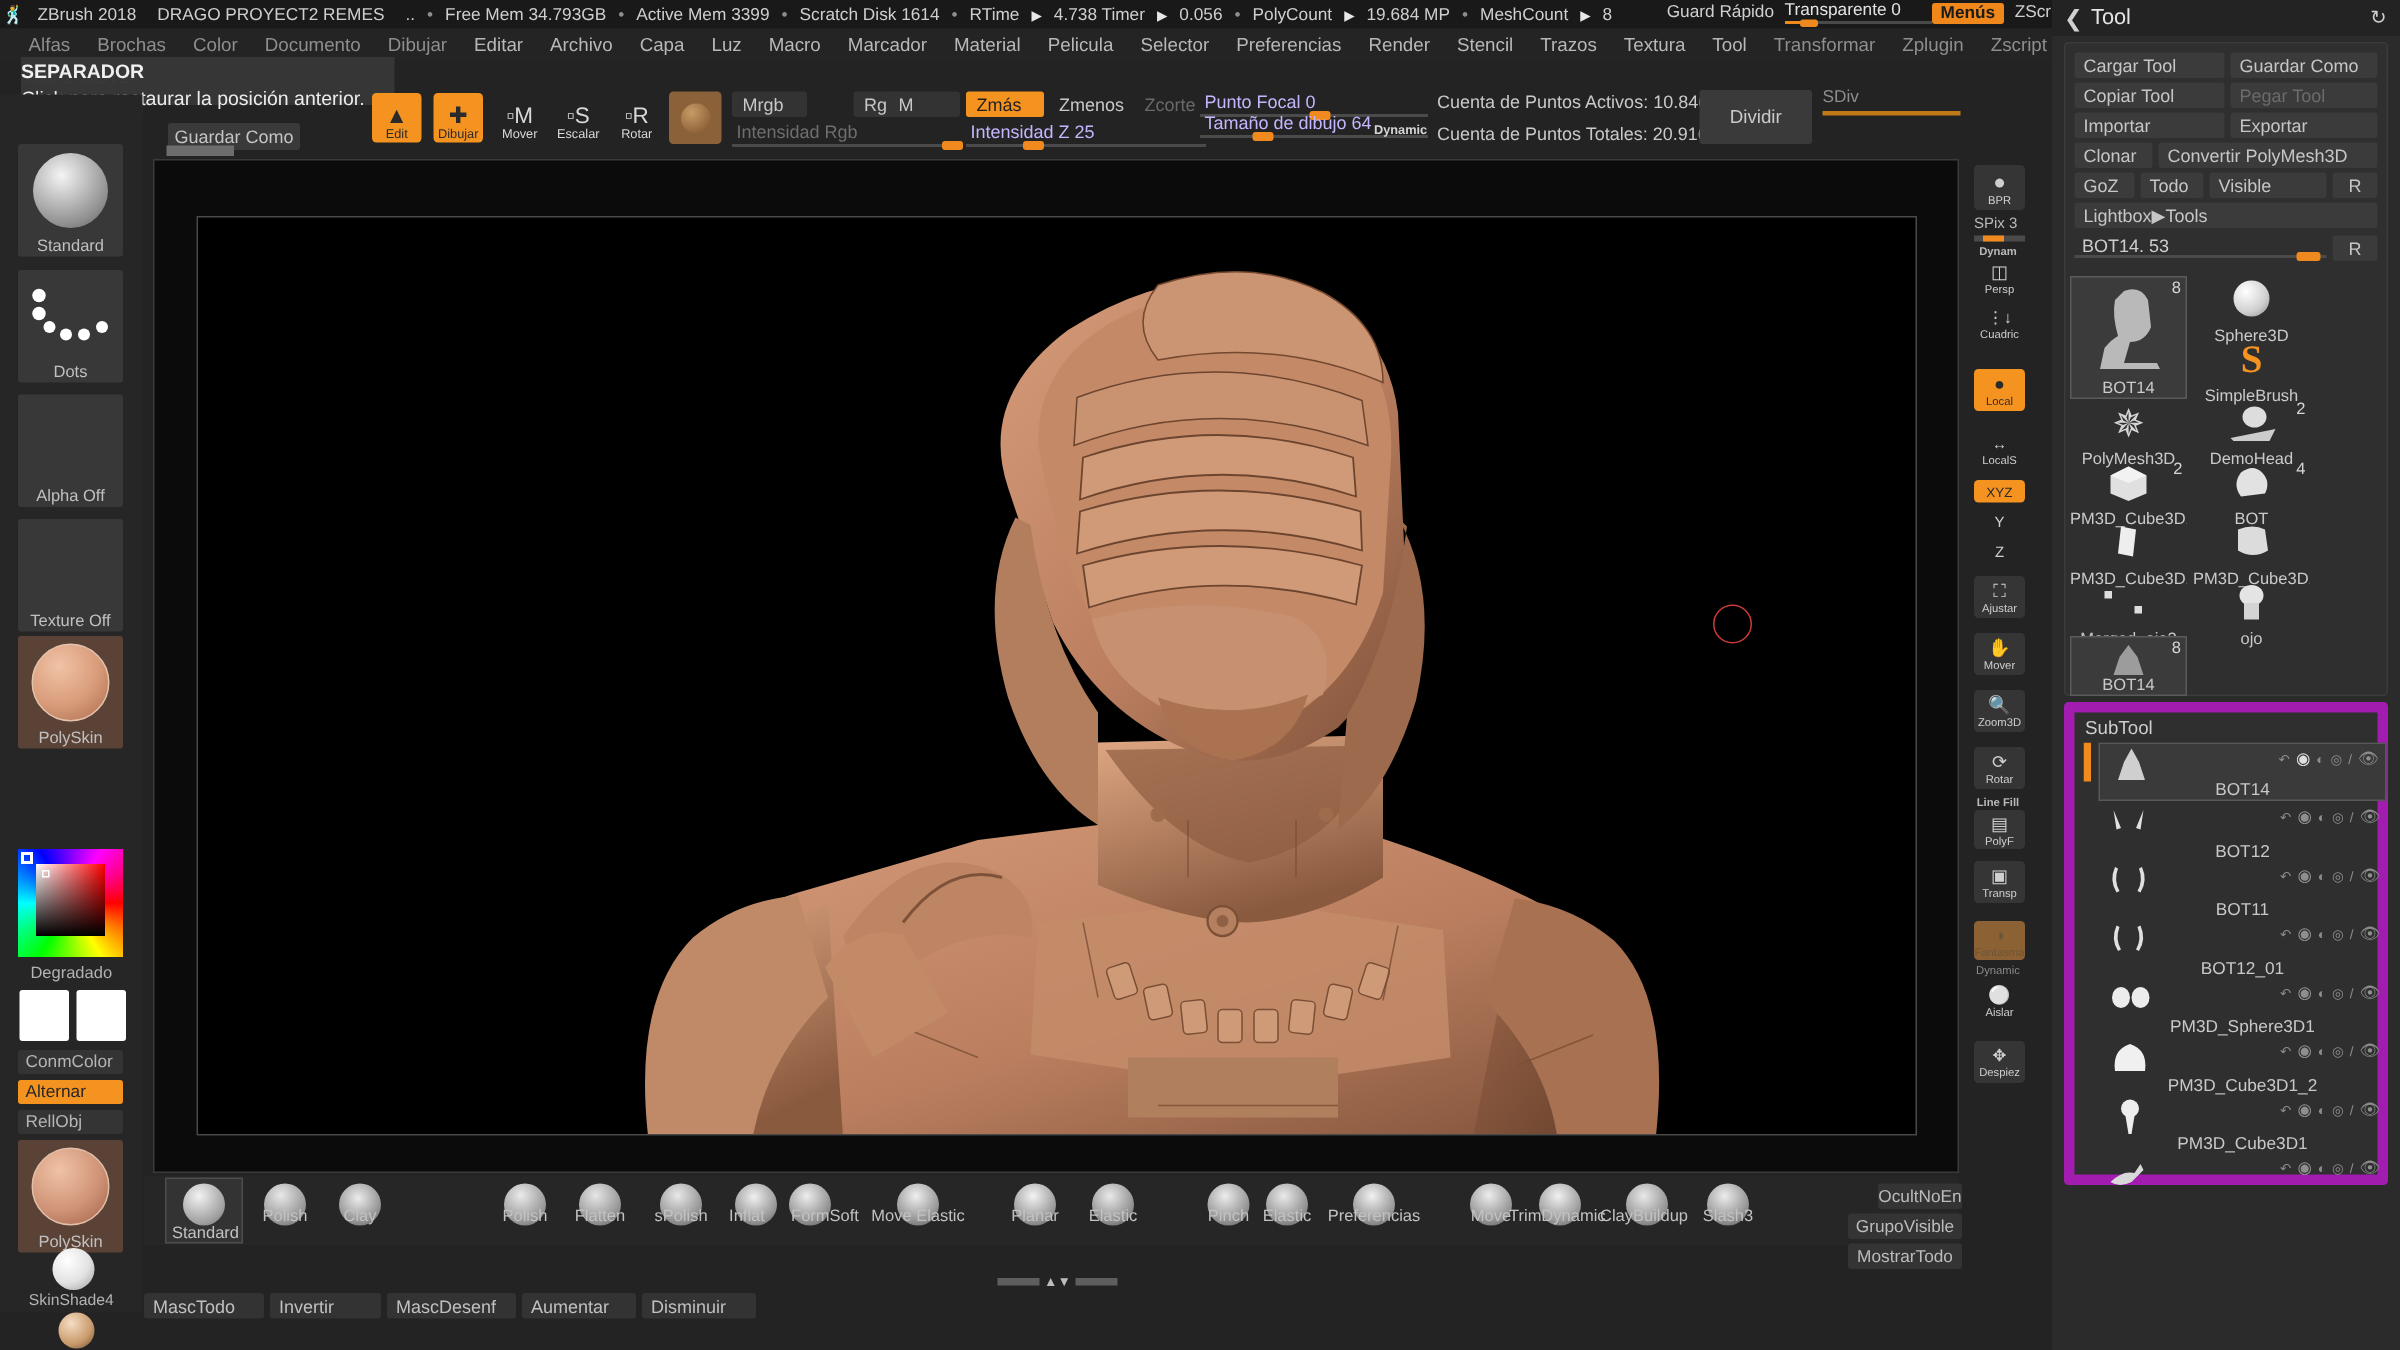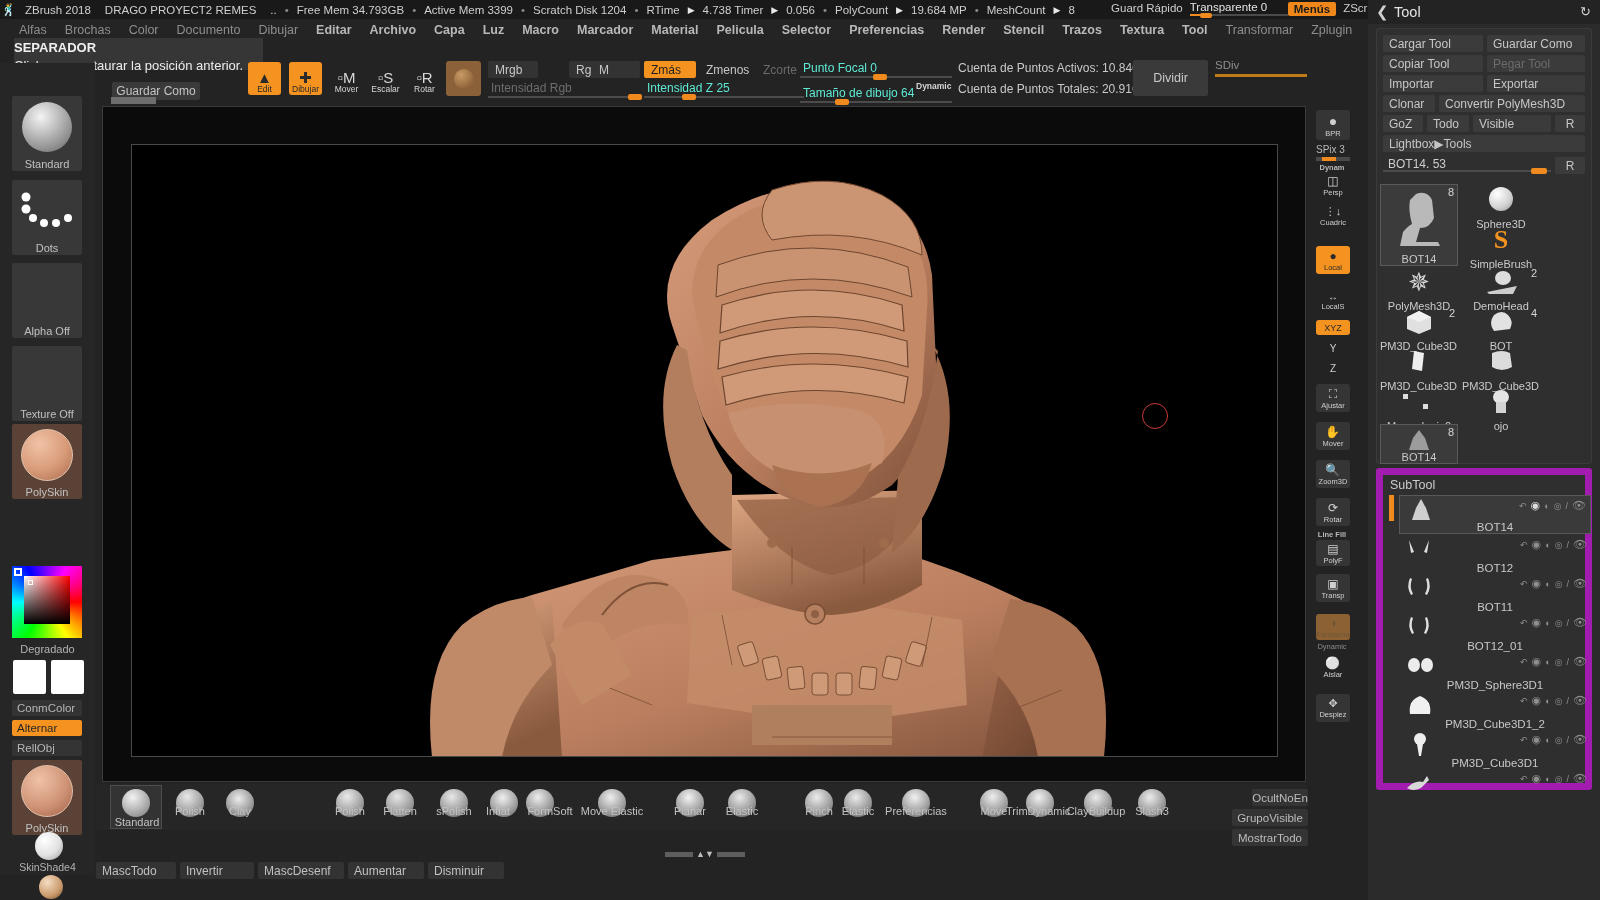--- a/index.html
+++ b/index.html
@@ -21,21 +21,21 @@
   .slider-mini .trk { position:absolute; left:0; bottom:1px; width:98px; height:2px; background:#4a4a4a;}
   .slider-mini .fil { position:absolute; left:0; bottom:1px; height:2px; background:#f08a1e;}
   .slider-mini .knb { position:absolute; bottom:-1px; width:12px; height:5px; border-radius:2px; background:#f08a1e;}
   .menus-btn { background:#f0871a; color:#1b1b1b; padding:1px 6px; font-size:11.5px; border-radius:2px; font-weight:bold;}
   .winicons { display:flex; align-items:center; gap:9px; padding-left:10px; color:#cfcfcf; font-size:12px;}
 
   
   .menurow { position:absolute; left:0; top:19px; width:1600px; height:22px;
      background:#242424; display:flex; align-items:center; font-size:12.5px; padding-left:10px;}
   .menurow .mi { padding:0 9px; color:#8e8e8e; }
-  .menurow .mi.bright { color:#b8b8b8;font-weight:bold; }
+  .menurow .mi.bright { color:#b8b8b8; }
 
   
   .row2 { position:absolute; left:0; top:41px; width:1600px; height:22px; }
   .ghost { position:absolute; font-size:12px; color:#5c5c5c; }
 
   .lightbox-btn { position:absolute; left:10px; top:63px; width:85px; height:17px;
       background:#333; border-radius:2px; }
   .guardar-como { position:absolute; left:112px; top:82px; width:88px; height:18px;
       background:#3a3a3a; border-radius:2px; font-size:12px; color:#c4c4c4;
       display:flex; align-items:center; justify-content:center;}
@@ -55,21 +55,21 @@
   .sq-glyph { font-size:15px; line-height:13px; }
   .mat-sphere { position:absolute; width:35px; height:35px; border-radius:3px;
     background:#8a6139; display:flex; align-items:center; justify-content:center; }
   .mat-sphere i { width:20px; height:20px; border-radius:50%;
     background:radial-gradient(circle at 35% 30%, #c89a66, #7a5028); display:block; }
   .tgl { position:absolute; height:17px; background:#333; border-radius:2px;
      font-size:12px; color:#c8c8c8; display:flex; align-items:center; padding-left:7px;}
   .tgl.on { background:#f59320; color:#1f1f1f; }
   .tgl.off { color:#6a6a6a; background:#2c2c2c; }
   .tsl { position:absolute; height:17px; }
-  .tsl .lab { position:absolute; left:3px; top:0px; font-size:12px; color:#5eead4; white-space:nowrap; }
+  .tsl .lab { position:absolute; left:3px; top:0px; font-size:12px; color:#c4b5fd; white-space:nowrap; }
   .tsl .lab.dim { color:#6e6e6e; }
   .tsl .trk { position:absolute; left:0; bottom:0px; height:2px; background:#4b4b4b; width:100%;}
   .tsl .knb { position:absolute; bottom:-2px; width:14px; height:6px; border-radius:2px; background:#f08a1e;}
   .statline { position:absolute; font-size:12px; color:#c9c9c9; white-space:nowrap;}
   .dividir { position:absolute; left:1133px; top:60px; width:75px; height:36px; background:#3a3a3a;
      border-radius:2px; display:flex; align-items:center; justify-content:center; font-size:12.5px; color:#c9c9c9;}
   .sdiv { position:absolute; left:1215px; top:60px; width:92px; height:18px;}
   .dyn-label { position:absolute; font-size:8.5px; font-weight:bold; color:#d6d6d6;}
 
   
@@ -178,21 +178,21 @@
   <div class="titlebar">
     <div class="tb-logo">🕺</div>
     <div class="tb-item">ZBrush 2018</div>
     <div class="tb-item">DRAGO PROYECT2 REMES</div>
     <div class="tb-item">..</div>
     <div class="tb-sep">•</div>
     <div class="tb-item">Free Mem 34.793GB</div>
     <div class="tb-sep">•</div>
     <div class="tb-item">Active Mem 3399</div>
     <div class="tb-sep">•</div>
-    <div class="tb-item">Scratch Disk 1204</div>
+    <div class="tb-item">Scratch Disk 1614</div>
     <div class="tb-sep">•</div>
     <div class="tb-item">RTime</div>
     <div class="tb-arrow">▶</div>
     <div class="tb-item">4.738 Timer</div>
     <div class="tb-arrow">▶</div>
     <div class="tb-item">0.056</div>
     <div class="tb-sep">•</div>
     <div class="tb-item">PolyCount</div>
     <div class="tb-arrow">▶</div>
     <div class="tb-item">19.684 MP</div>
@@ -307,21 +307,21 @@
       <div class="trk"></div>
       <div class="knb" style="left:38px"></div>
     </div>
 
     <div class="tsl" style="left:552px; top:3px; width:152px;">
       <div class="lab">Punto Focal 0</div>
       <div class="trk"></div>
       <div class="knb" style="left:73px"></div>
     </div>
 
-    <div class="tsl" style="left:552px; top:28px; width:152px;">
+    <div class="tsl" style="left:552px; top:17px; width:152px;">
       <div class="lab">Tamaño de dibujo 64</div>
       <div class="trk"></div>
       <div class="knb" style="left:35px"></div>
     </div>
     <div class="dyn-label" style="left:668px; top:23px;">Dynamic</div>
 
     <div class="statline" style="left:710px; top:3px;">Cuenta de Puntos Activos: 10.846</div>
     <div class="statline" style="left:710px; top:24px;">Cuenta de Puntos Totales: 20.916</div>
   </div>
   <div class="dividir">Dividir</div>

